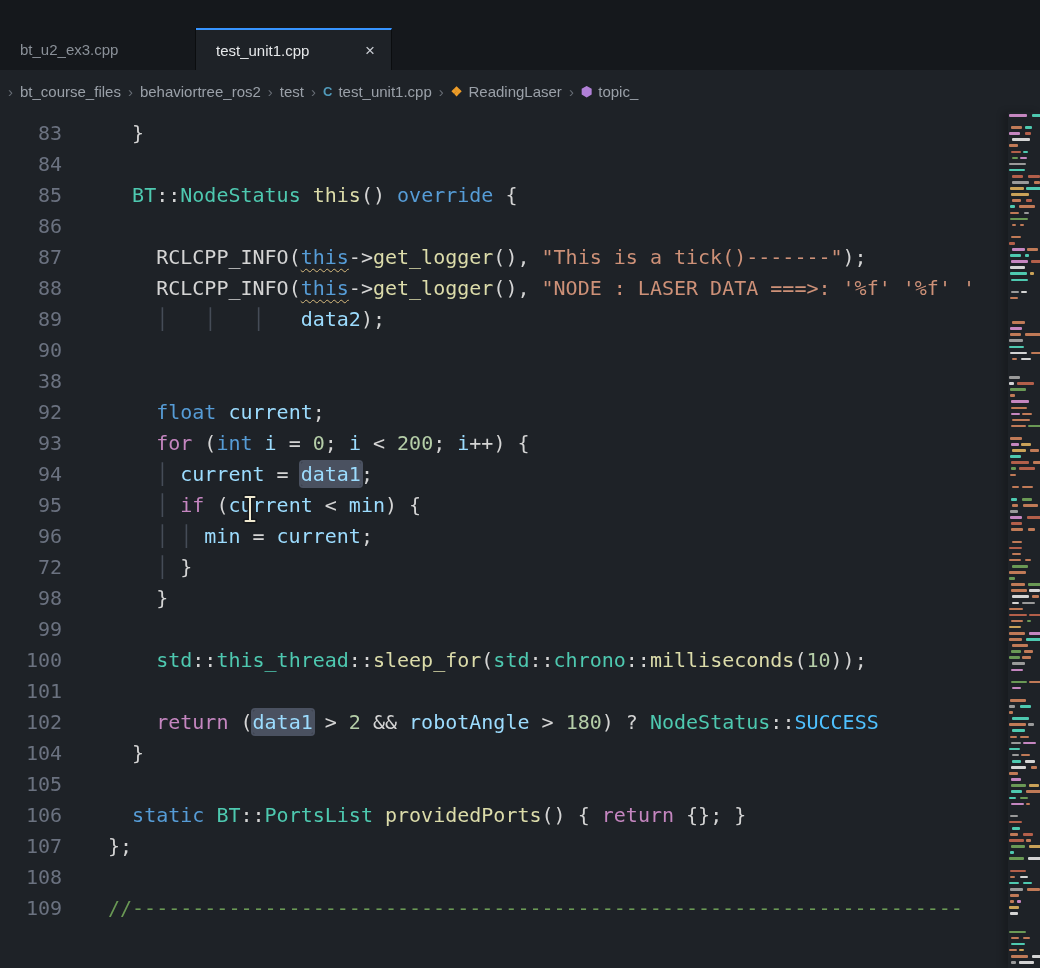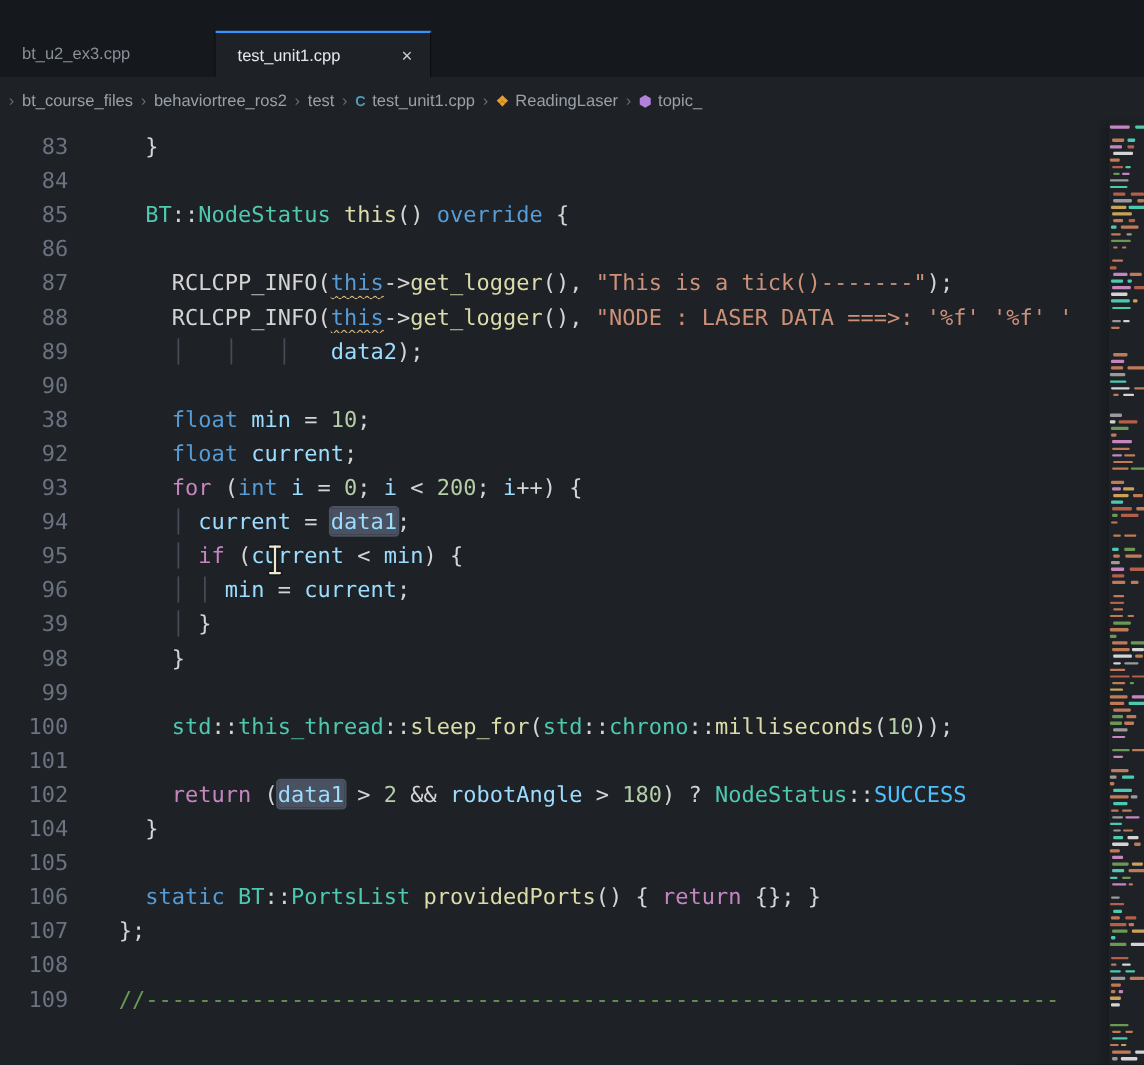--- a/index.html
+++ b/index.html
@@ -102,27 +102,27 @@
 
   <div class="editor" id="editor">
       <div class="line"><div class="ln">83</div><div class="code"><span class="tk-w">  </span><span class="tk-p">}</span></div></div>
       <div class="line"><div class="ln">84</div><div class="code"></div></div>
       <div class="line"><div class="ln">85</div><div class="code"><span class="tk-w">  </span><span class="tk-t">BT</span><span class="tk-p">::</span><span class="tk-t">NodeStatus</span><span class="tk-p"> </span><span class="tk-f">this</span><span class="tk-p">() </span><span class="tk-b">override</span><span class="tk-p"> {</span></div></div>
       <div class="line"><div class="ln">86</div><div class="code"></div></div>
       <div class="line"><div class="ln">87</div><div class="code"><span class="tk-w">    </span><span class="tk-m">RCLCPP_INFO</span><span class="tk-p">(</span><span class="tk-b tk-sq">this</span><span class="tk-p">-&gt;</span><span class="tk-f">get_logger</span><span class="tk-p">(), </span><span class="tk-s">"This is a tick()-------"</span><span class="tk-p">);</span></div></div>
       <div class="line"><div class="ln">88</div><div class="code"><span class="tk-w">    </span><span class="tk-m">RCLCPP_INFO</span><span class="tk-p">(</span><span class="tk-b tk-sq">this</span><span class="tk-p">-&gt;</span><span class="tk-f">get_logger</span><span class="tk-p">(), </span><span class="tk-s">"NODE : LASER DATA ===&gt;: '%f' '%f' '</span></div></div>
       <div class="line"><div class="ln">89</div><div class="code"><span class="tk-w">    │   │   │   </span><span class="tk-v">data2</span><span class="tk-p">);</span></div></div>
       <div class="line"><div class="ln">90</div><div class="code"></div></div>
-      <div class="line"><div class="ln">38</div><div class="code"><span class="tk-w">    </span><span class="tk-b">float</span><span class="tk-p"> </span><span class="tk-v">min</span><span class="tk-p"> = </span><span class="tk-n">10</span><span class="tk-p">;</span></div></div>
+      <div class="line"><div class="ln">38</div></div>
       <div class="line"><div class="ln">92</div><div class="code"><span class="tk-w">    </span><span class="tk-b">float</span><span class="tk-p"> </span><span class="tk-v">current</span><span class="tk-p">;</span></div></div>
       <div class="line"><div class="ln">93</div><div class="code"><span class="tk-w">    </span><span class="tk-k">for</span><span class="tk-p"> (</span><span class="tk-b">int</span><span class="tk-p"> </span><span class="tk-v">i</span><span class="tk-p"> = </span><span class="tk-n">0</span><span class="tk-p">; </span><span class="tk-v">i</span><span class="tk-p"> &lt; </span><span class="tk-n">200</span><span class="tk-p">; </span><span class="tk-v">i</span><span class="tk-p">++) {</span></div></div>
       <div class="line"><div class="ln">94</div><div class="code"><span class="tk-w">    │ </span><span class="tk-v">current</span><span class="tk-p"> = </span><span class="tk-v tk-hl">data1</span><span class="tk-p">;</span></div></div>
       <div class="line"><div class="ln">95</div><div class="code"><span class="tk-w">    │ </span><span class="tk-k">if</span><span class="tk-p"> (</span><span class="tk-v">current</span><span class="tk-p"> &lt; </span><span class="tk-v">min</span><span class="tk-p">) {</span></div></div>
       <div class="line"><div class="ln">96</div><div class="code"><span class="tk-w">    │ │ </span><span class="tk-v">min</span><span class="tk-p"> = </span><span class="tk-v">current</span><span class="tk-p">;</span></div></div>
-      <div class="line"><div class="ln">39</div><div class="code"><span class="tk-w">    │ </span><span class="tk-p">}</span></div></div>
+      <div class="line"><div class="ln">72</div><div class="code"><span class="tk-w">    │ </span><span class="tk-p">}</span></div></div>
       <div class="line"><div class="ln">98</div><div class="code"><span class="tk-w">    </span><span class="tk-p">}</span></div></div>
       <div class="line"><div class="ln">99</div><div class="code"></div></div>
       <div class="line"><div class="ln">100</div><div class="code"><span class="tk-w">    </span><span class="tk-t">std</span><span class="tk-p">::</span><span class="tk-t">this_thread</span><span class="tk-p">::</span><span class="tk-f">sleep_for</span><span class="tk-p">(</span><span class="tk-t">std</span><span class="tk-p">::</span><span class="tk-t">chrono</span><span class="tk-p">::</span><span class="tk-f">milliseconds</span><span class="tk-p">(</span><span class="tk-n">10</span><span class="tk-p">));</span></div></div>
       <div class="line"><div class="ln">101</div><div class="code"></div></div>
       <div class="line"><div class="ln">102</div><div class="code"><span class="tk-w">    </span><span class="tk-k">return</span><span class="tk-p"> (</span><span class="tk-v tk-hl">data1</span><span class="tk-p"> &gt; </span><span class="tk-n">2</span><span class="tk-p"> &amp;&amp; </span><span class="tk-v">robotAngle</span><span class="tk-p"> &gt; </span><span class="tk-n">180</span><span class="tk-p">) ? </span><span class="tk-t">NodeStatus</span><span class="tk-p">::</span><span class="tk-e">SUCCESS</span></div></div>
       <div class="line"><div class="ln">104</div><div class="code"><span class="tk-w">  </span><span class="tk-p">}</span></div></div>
       <div class="line"><div class="ln">105</div><div class="code"></div></div>
       <div class="line"><div class="ln">106</div><div class="code"><span class="tk-w">  </span><span class="tk-b">static</span><span class="tk-p"> </span><span class="tk-t">BT</span><span class="tk-p">::</span><span class="tk-t">PortsList</span><span class="tk-p"> </span><span class="tk-f">providedPorts</span><span class="tk-p">() { </span><span class="tk-k">return</span><span class="tk-p"> {}; }</span></div></div>
       <div class="line"><div class="ln">107</div><div class="code"><span class="tk-p">};</span></div></div>
       <div class="line"><div class="ln">108</div><div class="code"></div></div>

